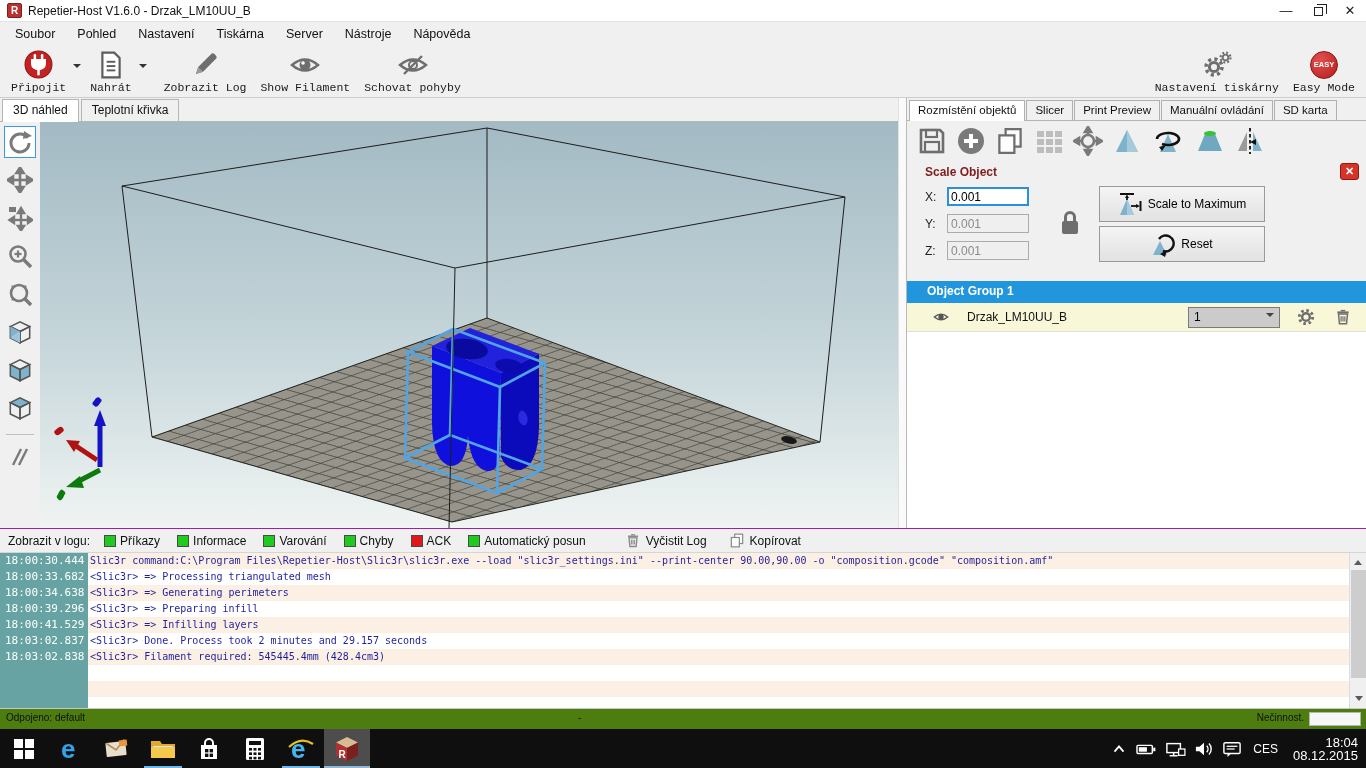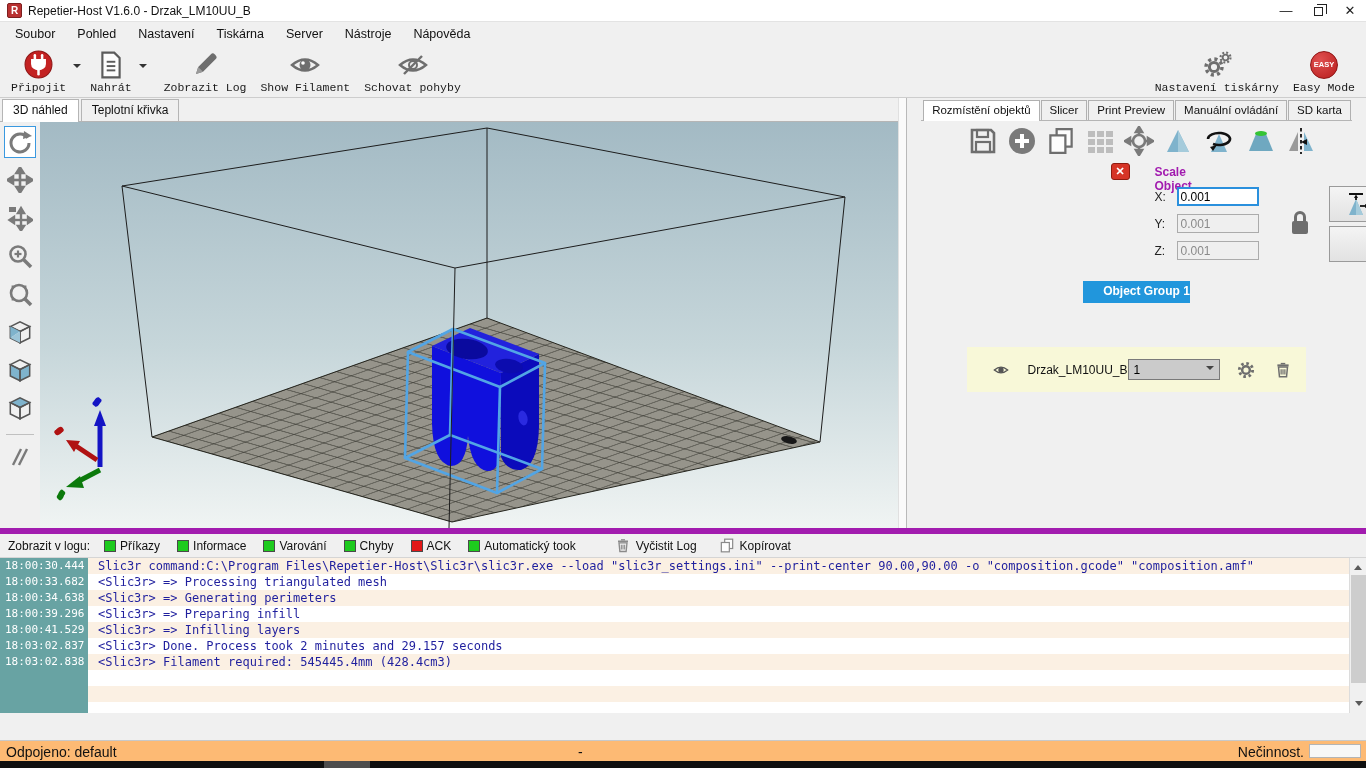--- a/index.html
+++ b/index.html
@@ -29,21 +29,21 @@
   .split { display:flex; align-items:flex-start; }
   .caret { width:0; height:0; border:4px solid transparent; border-top-color:#333; margin:16px 2px 0 0; }
   .tb-right { margin-left:auto; display:flex; align-items:flex-start; }
   .easy-circle { width:28px; height:28px; border-radius:50%; background:radial-gradient(circle at 35% 30%, #e05050, #b71c1c);
                  color:#fff; font-size:7.5px; font-weight:bold; display:flex; align-items:center; justify-content:center; border:1px solid #8e1414;}
 
   
   .main { height:430px; display:flex; }
   .left-pane { width:898px; display:flex; flex-direction:column; }
   .v-split { width:8px; background:#fafafa; border-left:1px solid #e0e0e0; }
-  .right-panel { width:460px; background:#f0f0f0; border-left:1px solid #b9b9b9; position:relative; display:flex; flex-direction:column;align-items:center; }
+  .right-panel { width:460px; background:#f0f0f0; border-left:1px solid #b9b9b9; position:relative; display:flex; flex-direction:column; }
 
   
   .view-tabs { height:24px; background:#f0f0f0; border-bottom:1px solid #b5b5b5; display:flex; align-items:flex-end; padding-left:2px; }
   .vtab { font-size:12px; padding:3px 10px 4px 10px; background:#f0f0f0; border:1px solid #b5b5b5; border-bottom:none; margin-right:2px; color:#111; }
   .view-tabs .vtab:first-of-type { background:#fff; position:relative; top:1px; padding-bottom:5px; }
 
   
   .viewport { position:relative; width:898px; height:406px; }
   .vp-tools { position:absolute; left:0; top:0; width:40px; height:406px; background:#f0f0f0; display:flex; flex-direction:column; align-items:center; padding-top:4px; }
   .vp-tool { width:32px; height:32px; margin-bottom:6px; display:flex; align-items:center; justify-content:center; color:#7a7a7a; }
@@ -51,65 +51,65 @@
   .vp-divider { width:28px; border-top:1px solid #c0c0c0; margin:4px 0 6px 0; }
 
   
   .rp-tabs { height:23px; display:flex; align-items:flex-end; padding-left:2px; border-bottom:1px solid #b5b5b5; background:#f0f0f0; }
   .rptab { font-size:11.5px; padding:3px 8px 4px 8px; border:1px solid #b0b0b0; border-bottom:none; background:#f0f0f0; margin-right:1px; white-space:nowrap; color:#111;}
   .rp-tabs .rptab:first-of-type { background:#fff; position:relative; top:1px; padding-bottom:5px; }
   .rp-toolbar { height:38px; display:flex; align-items:center; gap:9px; padding:2px 0 0 10px; }
   .rp-toolbar .rpt-ic { color:#6e6e6e; }
 
   .scale-panel { position:relative; height:122px; }
-  .sp-title { position:absolute; left:18px; top:6px; font-size:12px; font-weight:bold; color:#a21caf; }
+  .sp-title { position:absolute; left:18px; top:6px; font-size:12px; font-weight:bold; color:#7f1d1d; }
   .sp-close { position:absolute; right:7px; top:4px; width:19px; height:17px; background:#d63426; border:1px solid #8e1b10; border-radius:3px;
               color:#fff; font-size:11px; font-weight:bold; text-align:center; line-height:15px; }
   .sp-row { position:absolute; left:18px; display:flex; align-items:center; }
   .sp-row label { width:22px; font-size:12px; color:#222; }
   .sp-row input { width:82px; height:19px; font-size:12px; padding:1px 3px; border:1px solid #ababab; font-family:"Liberation Sans",sans-serif; }
   .sp-row input.focus { border:1px solid #2a90dd; outline:1px solid #2a90dd; outline-offset:-2px; }
   .sp-row input:disabled { background:#efefef; color:#8a8a8a; }
   .sp-lock { position:absolute; left:148px; top:48px; color:#6e6e6e; }
   .sp-btn { position:absolute; left:192px; width:166px; height:36px; background:linear-gradient(#f4f4f4,#e2e2e2); border:1px solid #9a9a9a;
             display:flex; align-items:center; justify-content:center; gap:6px; font-size:12px; color:#000; }
   .group-h { height:22px; background:#2196dc; color:#fff; font-size:12px; font-weight:bold; padding:3px 0 0 20px; }
-  .obj-row { height:45px; background:#f8f8d8; display:flex; align-items:center;margin-top:44px; }
+  .obj-row { height:28px; background:#f8f8d8; display:flex; align-items:center; }
   .obj-eye { margin-left:24px; color:#555; }
   .obj-name { margin-left:16px; font-size:12px; color:#111; }
   .combo { margin-left:auto; width:92px; height:21px; background:#cbcbcb; border:1px solid #7a7a7a; display:flex; align-items:center;
            justify-content:space-between; padding:0 5px; font-size:12px; color:#000; }
   .combo .caret { margin:0; border-top-color:#444; }
   .obj-gear { margin-left:16px; color:#6e6e6e; }
   .obj-trash { margin-left:18px; margin-right:14px; color:#6e6e6e; }
   .rp-rest { flex:1; background:#fff; border-top:1px solid #e0e0e0; }
 
   
-  .log-sec { height:212px; border-top:6px solid #a21caf; }
+  .log-sec { height:180px; border-top:1px solid #a21caf; }
   .log-head { height:24px; background:#f0f0f0; display:flex; align-items:center; padding-left:8px; border-bottom:1px solid #d5d5d5; }
   .log-head .hl { font-size:12px; color:#111; margin-right:14px; }
   .chip { display:flex; align-items:center; gap:4px; margin-right:17px; font-size:12px; color:#111; }
   .sw { width:12px; height:12px; border:1px solid #4a4a4a; }
   .log-act { display:flex; align-items:center; gap:5px; font-size:12px; color:#111; margin-left:22px; }
   .log-act .aic { color:#8a8a8a; }
   .log-body { position:relative; height:155px;
     background: linear-gradient(#68a3a3,#68a3a3) no-repeat left top / 88px 100%,
                 repeating-linear-gradient(180deg,#fbf0e3 0 16px,#ffffff 16px 32px); }
   .log-row { height:16px; display:flex; font-family:"DejaVu Sans Mono",monospace; }
   .log-time { width:88px; flex:none; color:#fff; font-size:11px; line-height:16px; padding-left:5px; }
-  .log-msg { color:#1f1f9e; font-size:12px; line-height:16px; padding-left:10px; white-space:nowrap; }
+  .log-msg { color:#1f1f9e; font-size:10px; line-height:16px; padding-left:2px; white-space:nowrap; }
   .log-scroll { position:absolute; right:0; top:0; width:17px; height:155px; background:#f0f0f0; border-left:1px solid #dcdcdc; }
   .scr-btn { height:17px; display:flex; align-items:center; justify-content:center; }
   .tri-up { width:0; height:0; border:4px solid transparent; border-bottom:5px solid #5a5a5a; margin-bottom:2px;}
   .tri-dn { width:0; height:0; border:4px solid transparent; border-top:5px solid #5a5a5a; margin-top:2px;}
   .scr-thumb { position:absolute; top:17px; left:1px; width:15px; height:108px; background:#cdcdcd; }
   .scr-btn.bottom { position:absolute; bottom:0; left:0; width:17px; }
 
   
-  .statusbar { height:21px; background:#fdba74; border-top:1px solid #c8c8c8; position:relative; font-size:14px; color:#111; }
+  .statusbar { height:21px; background:#4d7c0f; border-top:1px solid #c8c8c8; position:relative; font-size:10px; color:#111; }
   .st-left { position:absolute; left:6px; top:3px; }
   .st-center { position:absolute; left:578px; top:3px; }
   .st-right { position:absolute; right:62px; top:3px; }
   .st-progress { position:absolute; right:5px; top:3px; width:52px; height:14px; background:#f7f7f7; border:1px solid #b4b4b4; }
 
   
   .taskbar { height:39px; background:#0f0f0f; display:flex; align-items:stretch; }
   .tb-btn { width:46px; display:flex; align-items:center; justify-content:center; position:relative; }
   .tb-btn.running:after { content:""; position:absolute; bottom:0; left:4px; right:4px; height:2px; background:#6fb8e8; }
   .tb-btn.active { background:#4d4d4d; }
@@ -605,21 +605,21 @@
           <span>Chyby</span>
         </span>
 
         <span class="chip">
           <span class="sw" style="background: rgb(226, 23, 23);"></span>
           <span>ACK</span>
         </span>
 
         <span class="chip">
           <span class="sw" style="background: rgb(30, 203, 30);"></span>
-          <span>Automatický took</span>
+          <span>Automatický posun</span>
         </span>
       </span>
     <span class="log-act">
       <span class="aic">
           <svg width="16" height="17" viewBox="0 0 24 24">
             <use href="#i-trash"></use>
           </svg>
         </span>
       <span>Vyčistit Log</span>
     </span>

